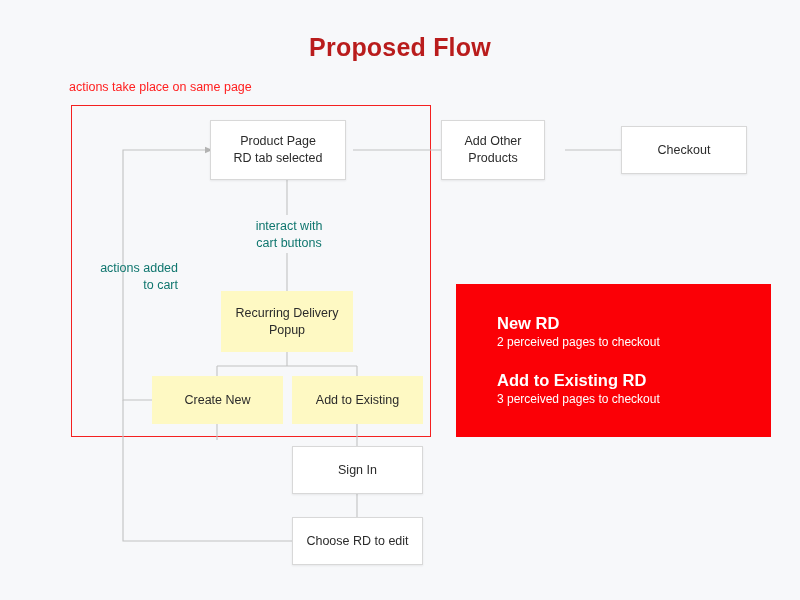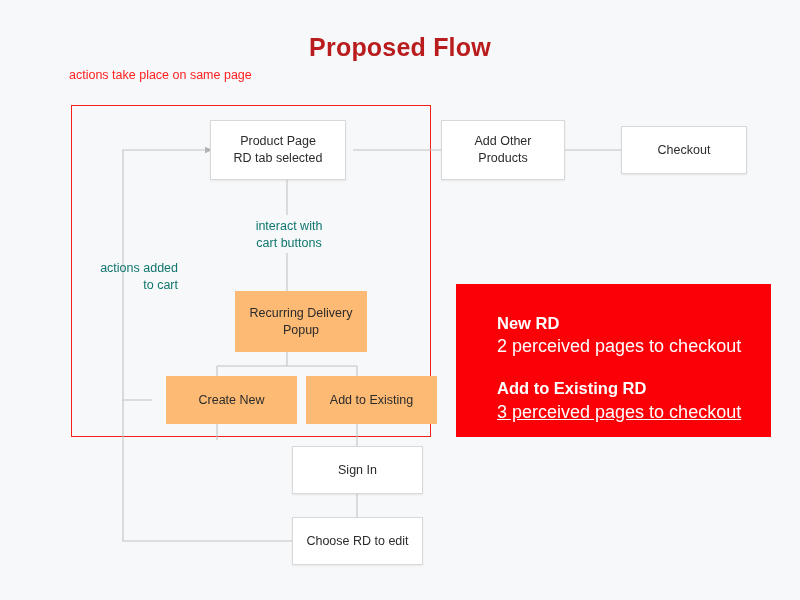--- a/index.html
+++ b/index.html
@@ -29,21 +29,21 @@
     font-size: 25px;
     font-weight: bold;
     color: #b91c1c;
     letter-spacing: 0.2px;
   }
 
   
   #same-page-note {
     position: absolute;
     left: 69px;
-    top: 68px;
+    top: 80px;
     font-size: 12.5px;
     color: #ff2020;
     white-space: nowrap;
   }
 
   
   #same-page-region {
     position: absolute;
     left: 71px;
     top: 105px;
@@ -75,27 +75,26 @@
     line-height: 1.35;
     color: #2b2b2b;
     padding: 2px 6px;
   }
   .node.white {
     background: #ffffff;
     border: 1px solid #d8d8d8;
     box-shadow: 0 1px 2px rgba(0,0,0,0.07);
   }
   .node.gray {
-    background: #fdba74;
+    background: #fef9c3;
     border: none;
-    margin-left: 14px;
   }
 
   #node-product-page   { left: 210px; top: 120px; width: 136px; height: 60px; }
-  #node-add-other      { left: 441px; top: 120px; width: 124px; height: 60px; }
+  #node-add-other      { left: 441px; top: 120px; width: 104px; height: 60px; }
   #node-checkout       { left: 621px; top: 126px; width: 126px; height: 48px; }
   #node-rd-popup       { left: 221px; top: 291px; width: 132px; height: 61px; }
   #node-create-new     { left: 152px; top: 376px; width: 131px; height: 48px; }
   #node-add-existing   { left: 292px; top: 376px; width: 131px; height: 48px; }
   #node-sign-in        { left: 292px; top: 446px; width: 131px; height: 48px; }
   #node-choose-rd      { left: 292px; top: 517px; width: 131px; height: 48px; }
 
   
   .edge-label {
     position: absolute;
@@ -127,25 +126,25 @@
     color: #ffffff;
     box-sizing: border-box;
     padding: 28px 0 0 41px;
   }
   .legend-title {
     font-size: 16.5px;
     font-weight: bold;
     line-height: 1.35;
   }
   .legend-sub {
-    font-size: 18px;
+    font-size: 12px;
     line-height: 1.4;
     margin-bottom: 18px;
   }
-  .legend-sub:last-child { margin-bottom: 4px; text-decoration: underline; }
+  .legend-sub:last-child { margin-bottom: 4px; }
 </style>
 </head>
 <body>
 
 <div id="canvas">
 
   <div id="page-title">Proposed Flow</div>
 
   <div id="same-page-note">actions take place on same page</div>
 

